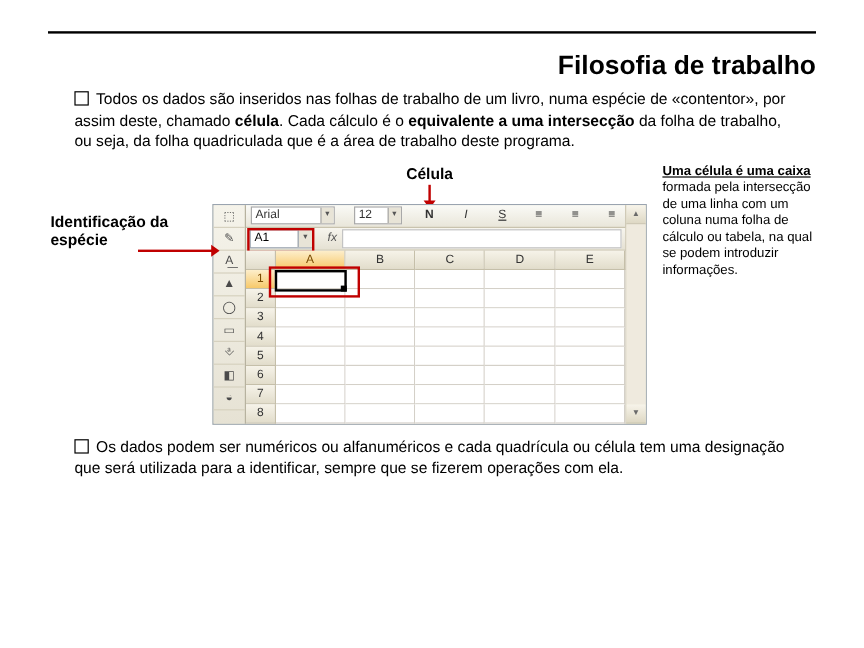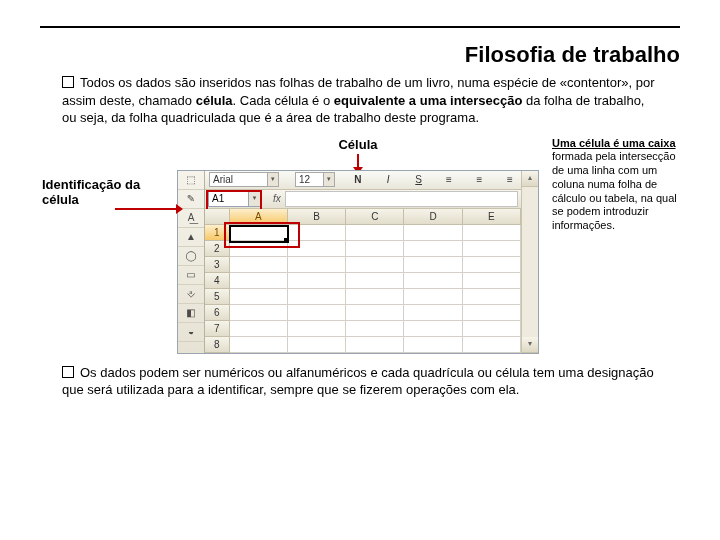--- a/index.html
+++ b/index.html
@@ -301,25 +301,25 @@
   .scroll-v .track { flex:1; background:#efeade; }
 </style>
 </head>
 <body>
 
 <div class="page">
   <div class="top-rule"></div>
   <h1 class="title">Filosofia de trabalho</h1>
 
   <p class="para">
-    <span class="bullet-sq"></span><span>Todos os dados são inseridos nas folhas de trabalho de um livro, numa espécie de «contentor», por assim deste, chamado </span><b>célula</b><span>. Cada célula é o </span><b>equivalente a uma intersecção</b><span> da folha de trabalho, ou seja, da folha quadriculada que é a área de trabalho deste programa.</span>
+    <span class="bullet-sq"></span><span>Todos os dados são inseridos nas folhas de trabalho de um livro, numa espécie de «contentor», por assim deste, chamado </span><b>célula</b><span>. Cada cálculo é o </span><b>equivalente a uma intersecção</b><span> da folha de trabalho, ou seja, da folha quadriculada que é a área de trabalho deste programa.</span>
   </p>
 
   <div class="mid">
-    <div class="left-label">Identificação da célula</div>
+    <div class="left-label">Identificação da espécie</div>
 
     <div class="center-col">
       <div class="cell-label">Célula</div>
       <div class="arrow-down"></div>
 
       <div class="sheet-stack">
         <div class="id-arrow"></div>
 
         <div class="sheet-wrap">
           <div class="vtoolbar">

